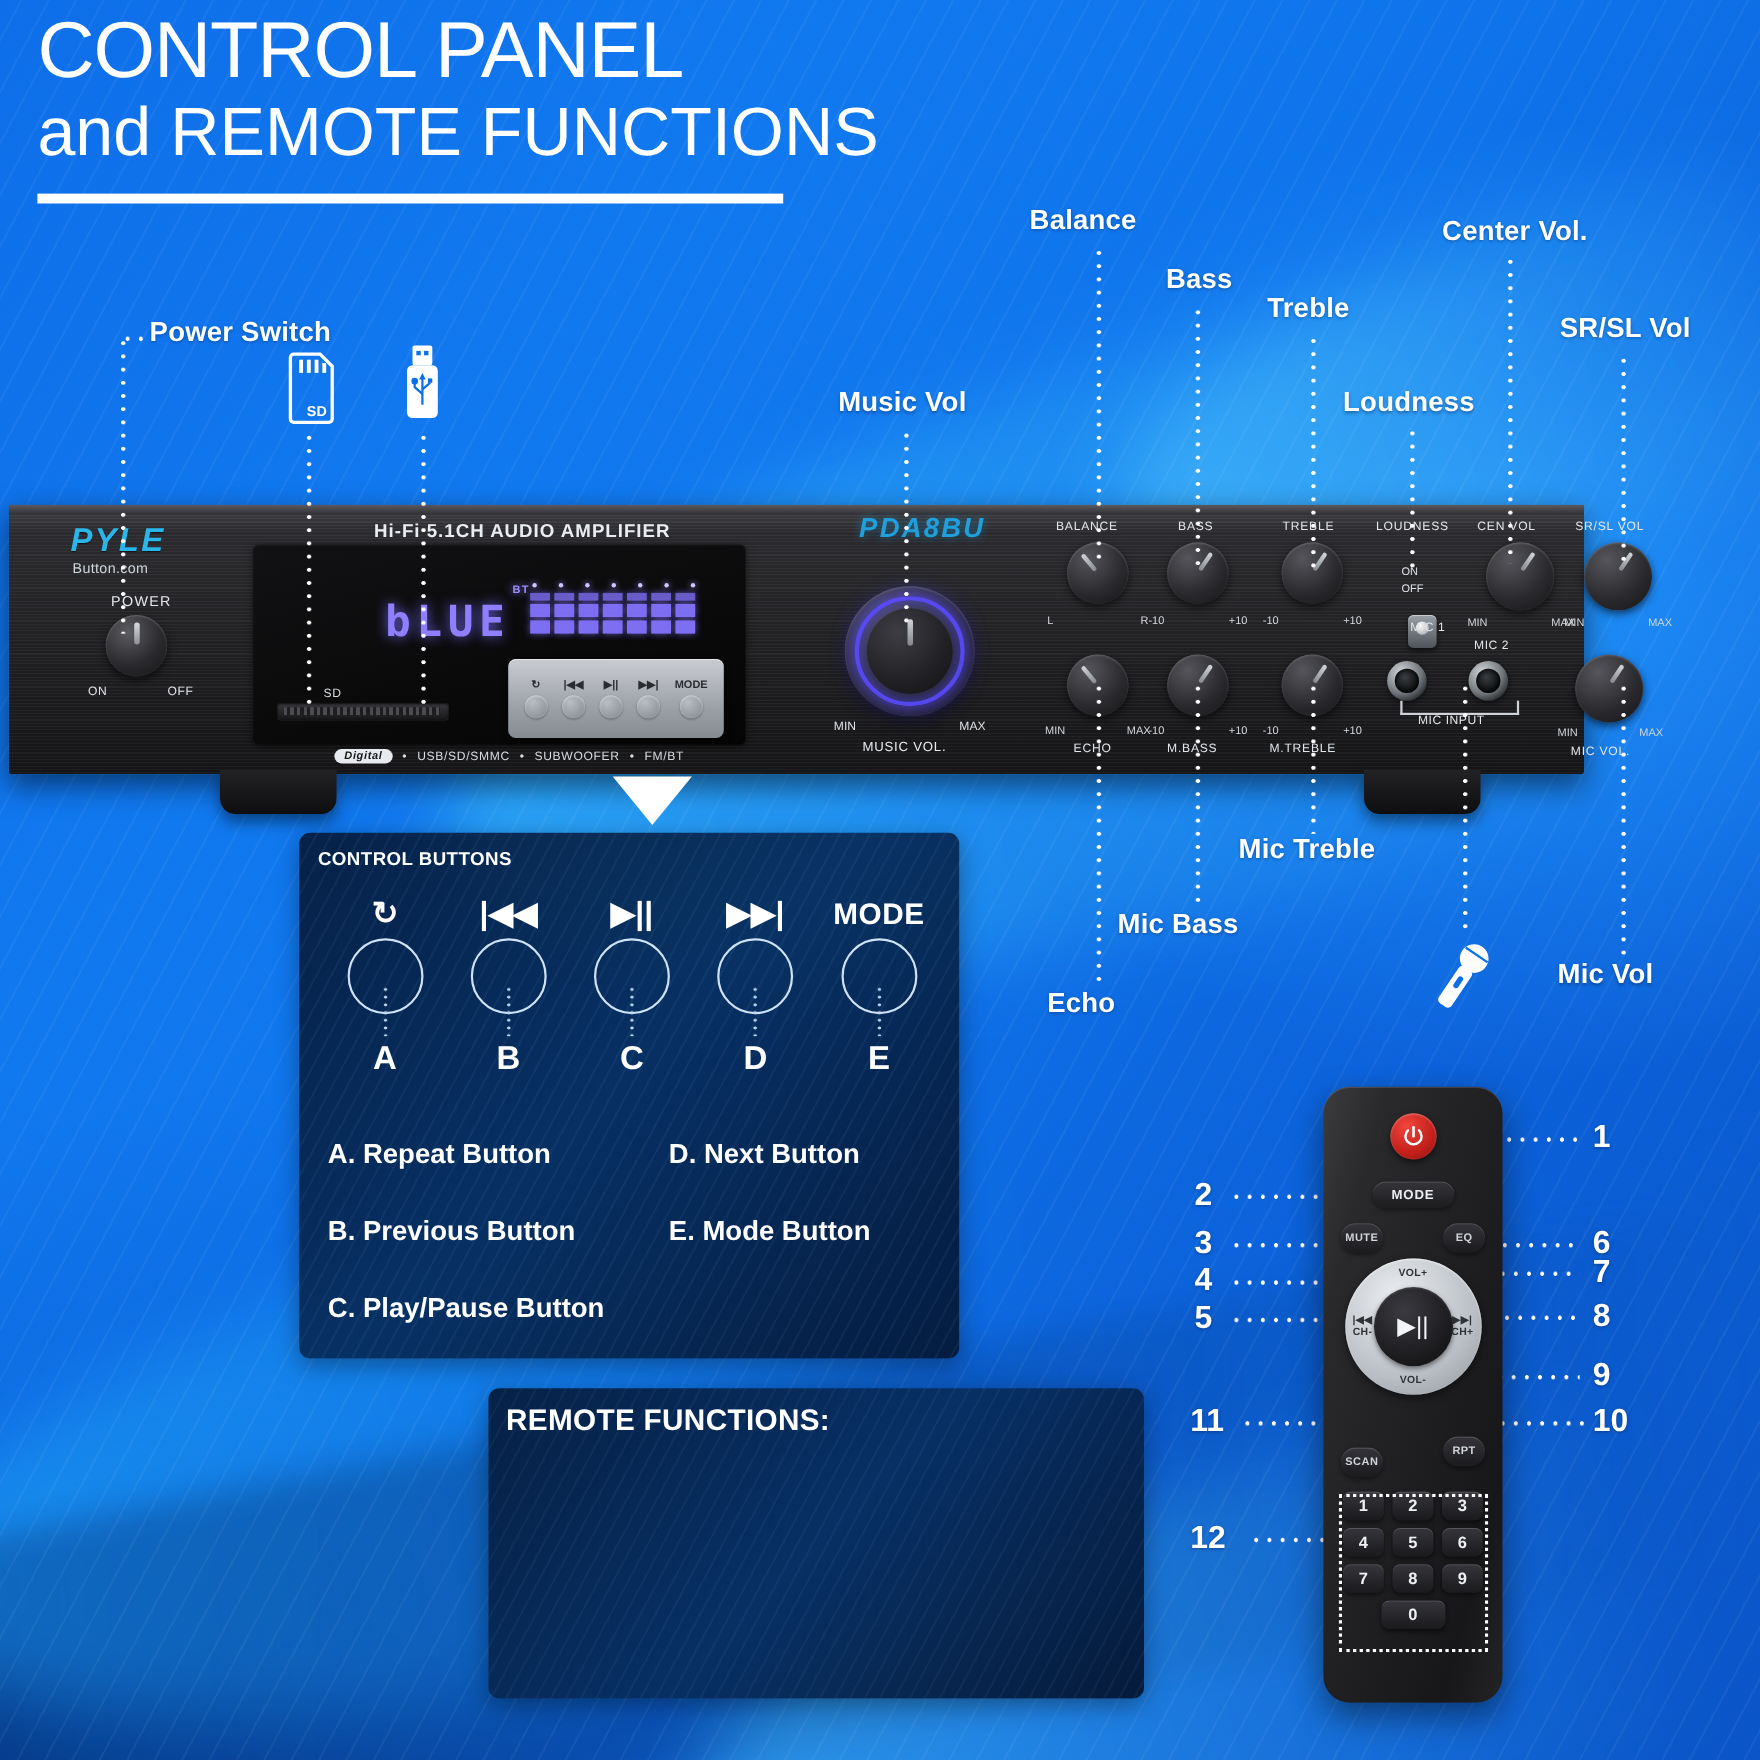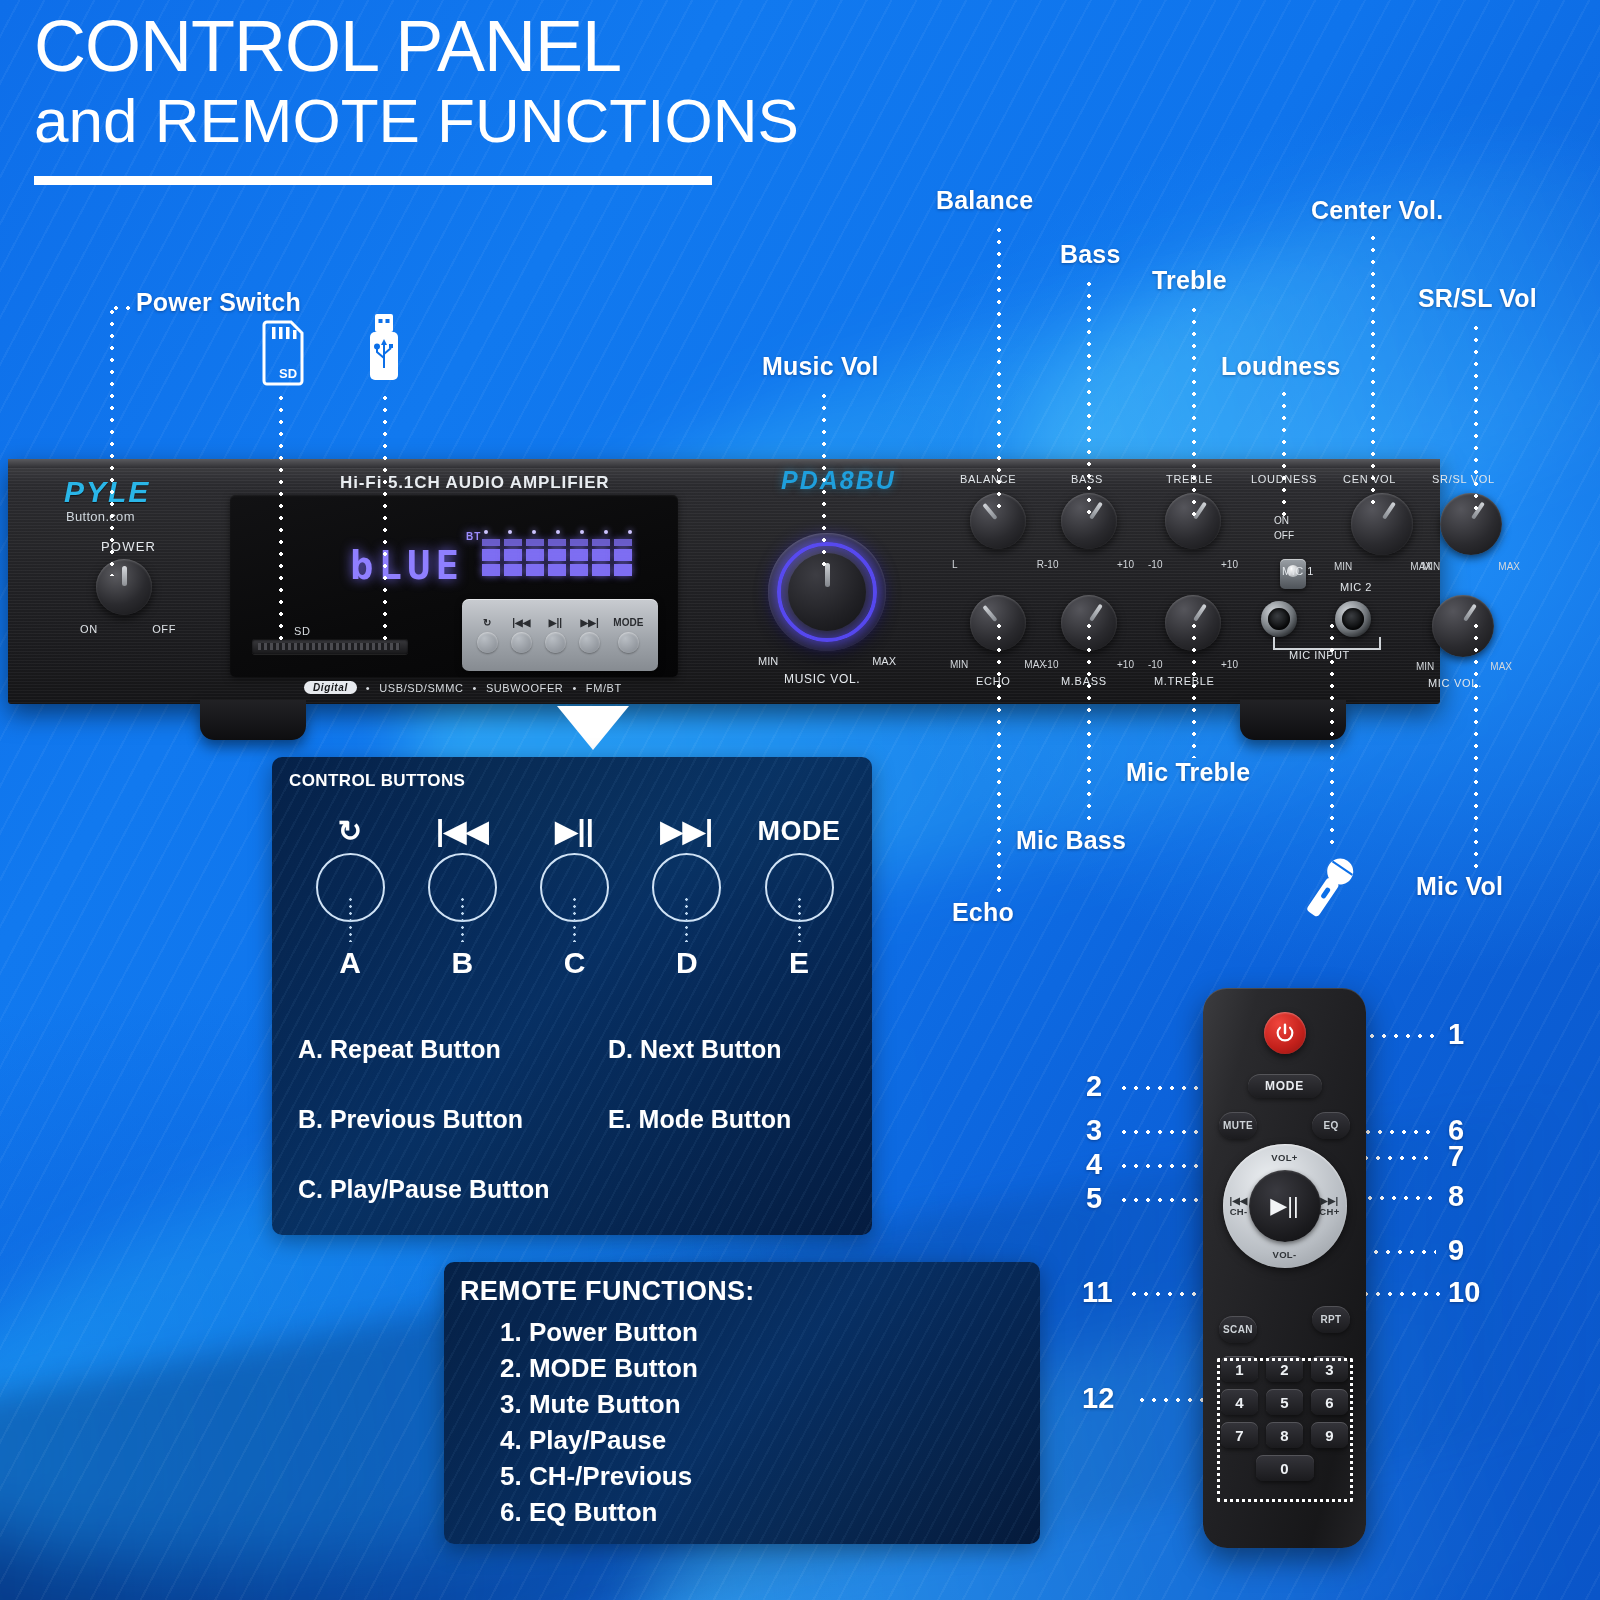--- a/index.html
+++ b/index.html
@@ -738,28 +738,20 @@
       <div class="cb-line">D. Next Button</div>
       <div class="cb-line">E. Mode Button</div>
     </div>
   </div>
 </div>
 
 <div id="remotebox">
   <div class="cb-streaks"></div>
   <div class="rf-title">REMOTE FUNCTIONS:</div>
   <div class="rf-cols">
-    <div class="rf-col c1">
-      <div class="rf-item">1. Power Button</div>
-      <div class="rf-item">2. MODE Button</div>
-      <div class="rf-item">3. Mute Button</div>
-      <div class="rf-item">4. Play/Pause</div>
-      <div class="rf-item">5. CH-/Previous</div>
-      <div class="rf-item">6. EQ Button</div>
-    </div>
   </div>
 </div>
 
 <div id="remote">
   <div class="rc-power">
     <svg viewBox="0 0 24 24">
       <path d="M12 3 v9" stroke="#fff" stroke-width="2.6" stroke-linecap="round" fill="none"></path>
       <path d="M6.5 6.2 a8 8 0 1 0 11 0" stroke="#fff" stroke-width="2.4" fill="none" stroke-linecap="round"></path>
     </svg>
   </div>

